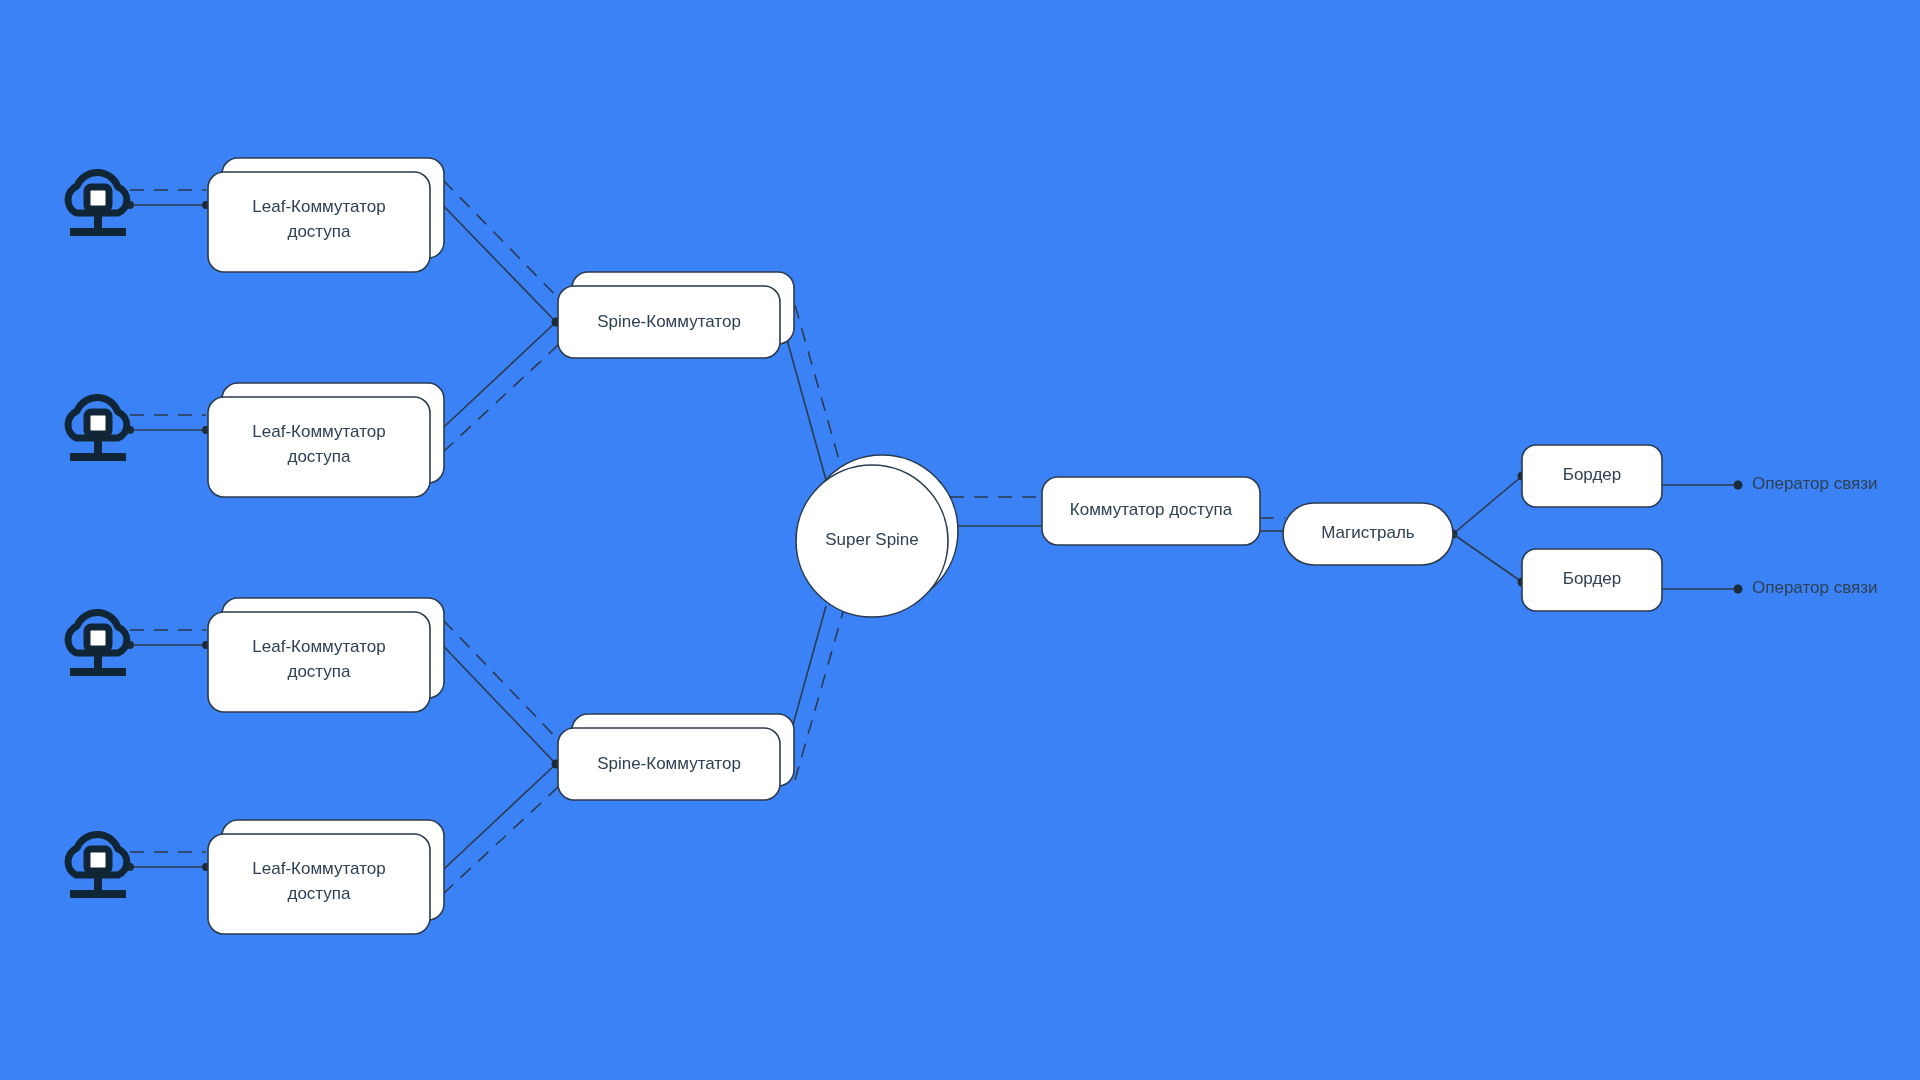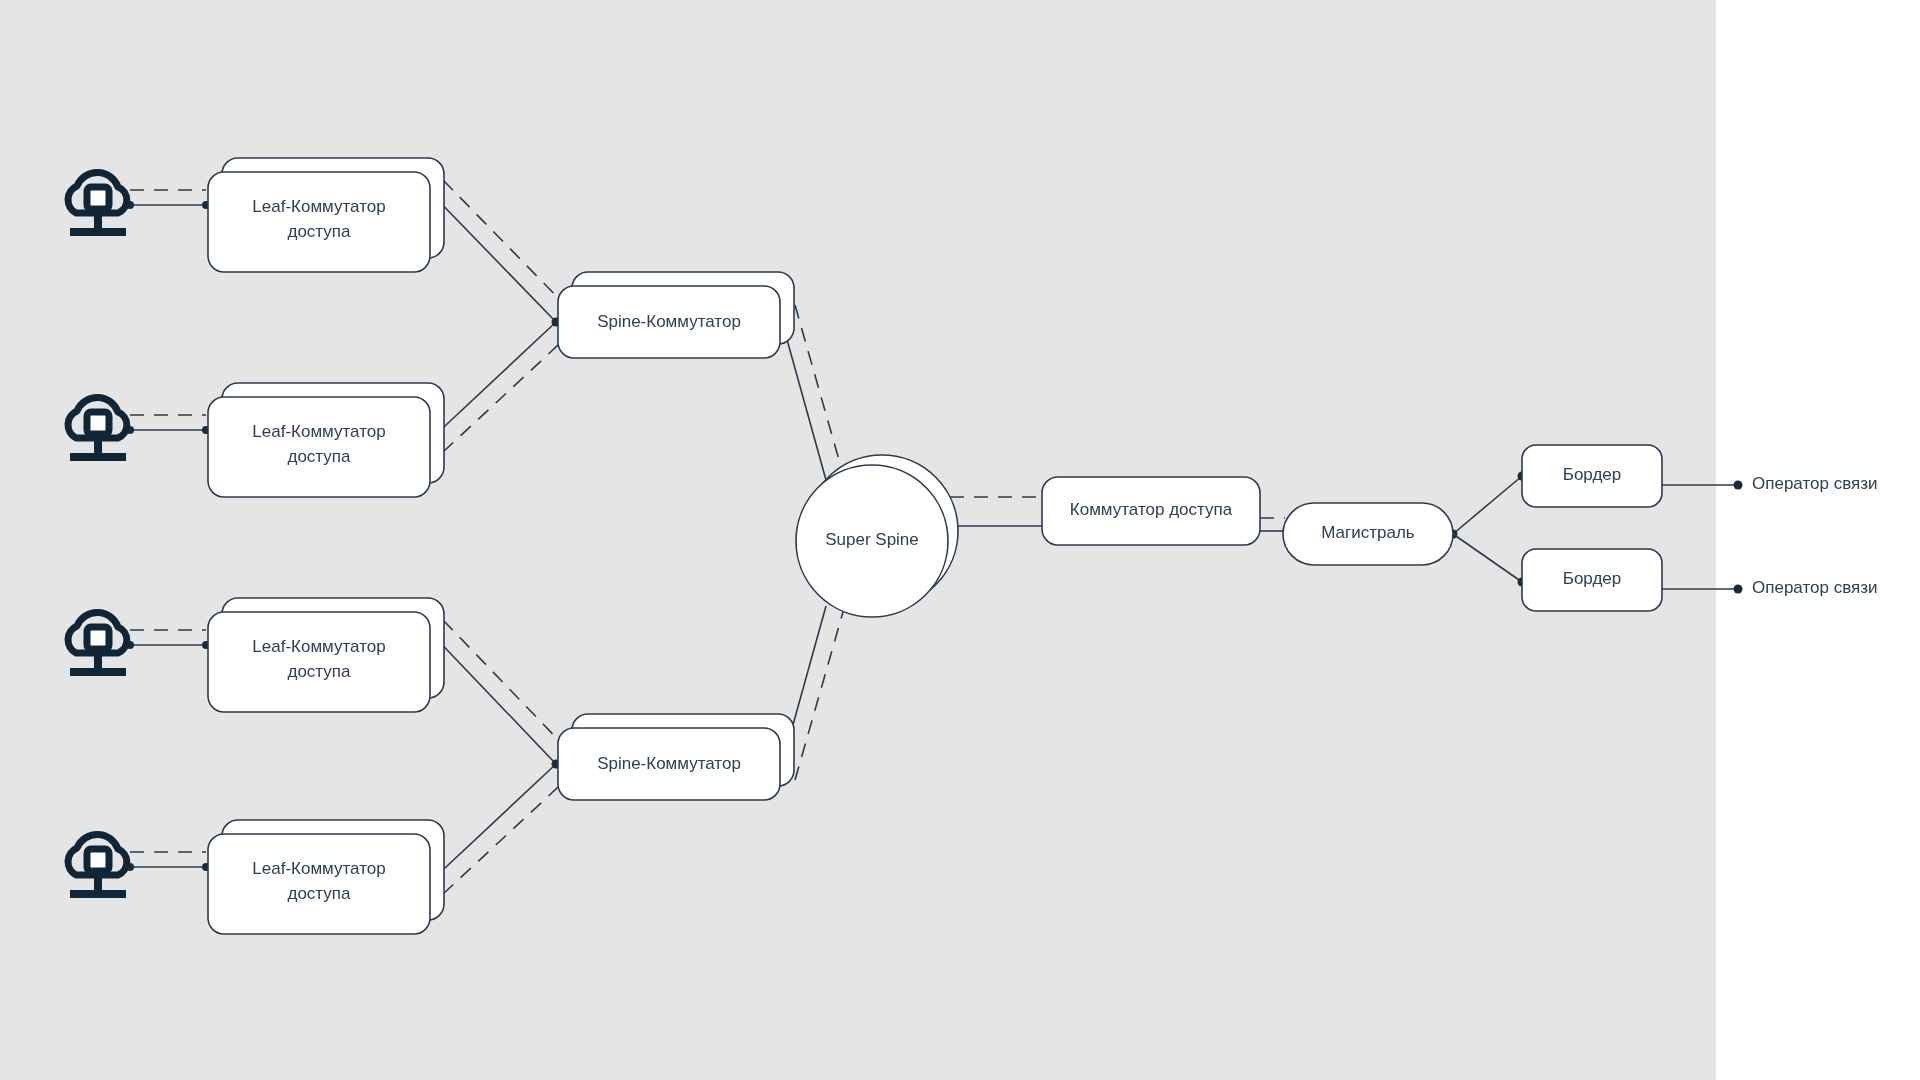--- a/index.html
+++ b/index.html
@@ -8,23 +8,23 @@
     background: #ffffff;
   }
   body {
     width: 1920px;
     height: 1080px;
     overflow: hidden;
     font-family: "Liberation Sans", sans-serif;
   }
   #diagram-root {
     position: relative;
-    width: 1716px;
+    width: 1920px;
     height: 1080px;
-    background: #e5e5e5;
+    background: #3b82f6;
   }
   svg.canvas {
     position: absolute;
     top: 0;
     left: 0;
     width: 1920px;
     height: 1080px;
     display: block;
   }
   .node-shape {

